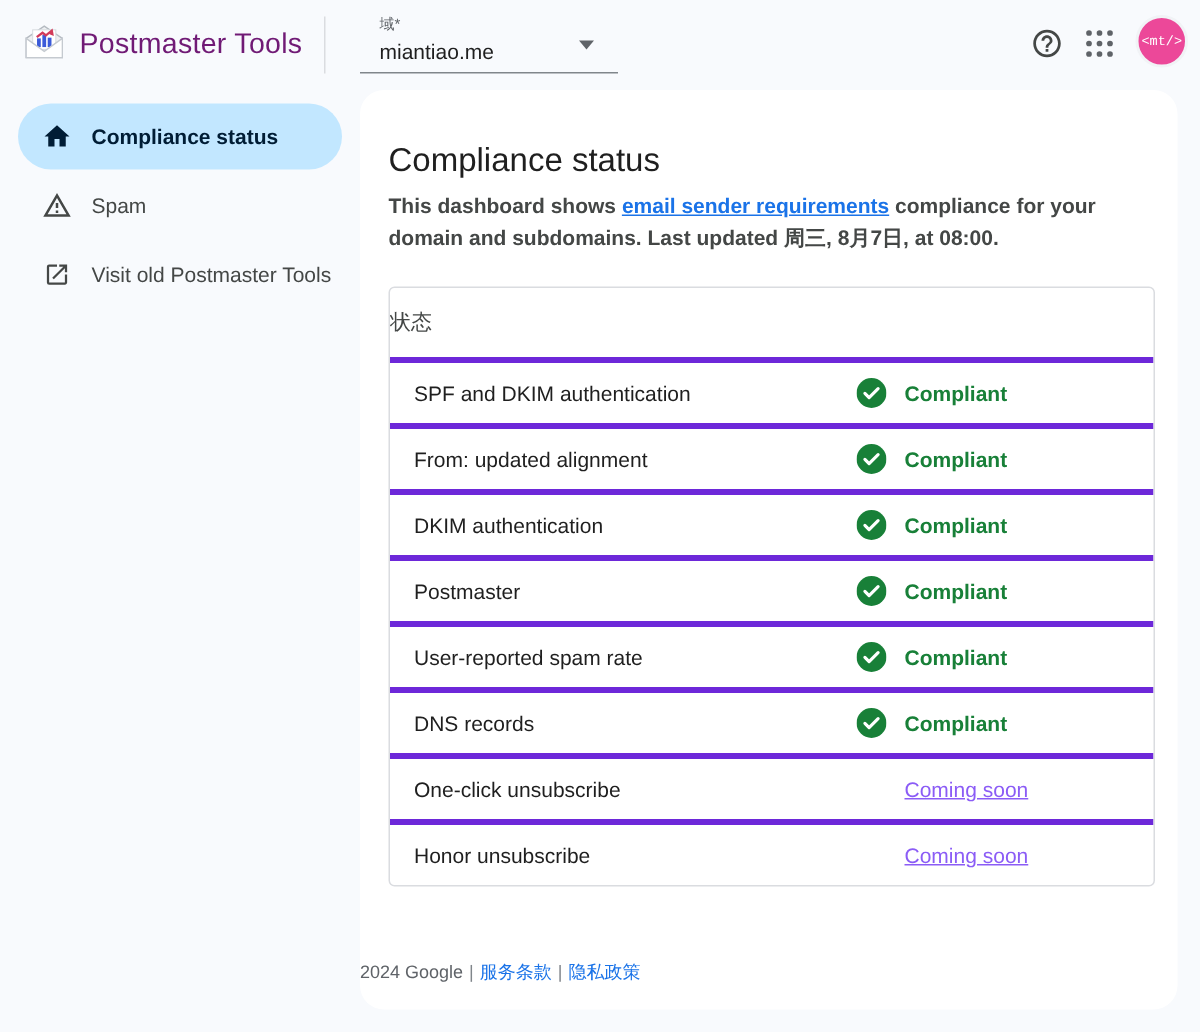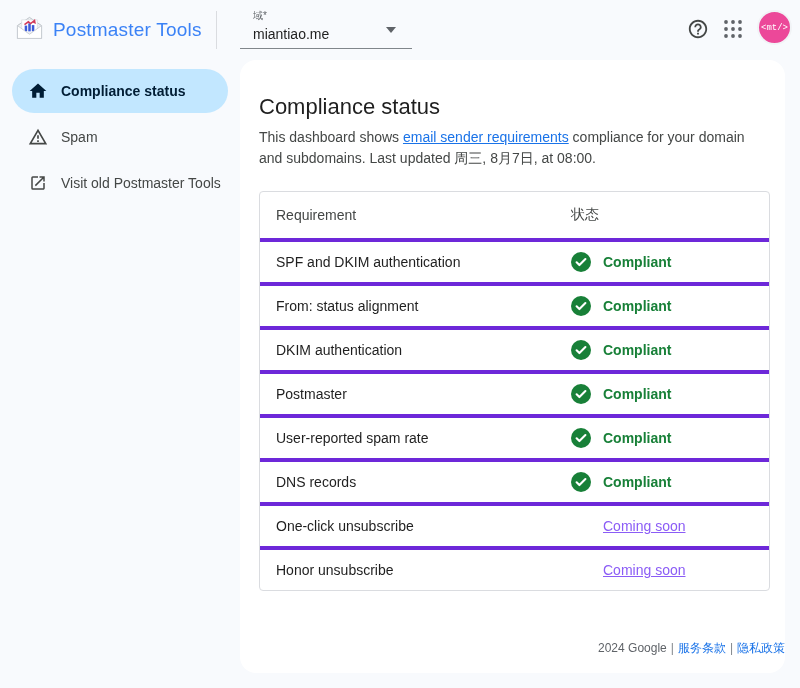--- a/index.html
+++ b/index.html
@@ -8,21 +8,21 @@
     position:relative;
     font-family:"Liberation Sans", sans-serif;
     background:#f8fafd;
     color:#1f1f1f;
     overflow:hidden;
   }
 
   
   .header { position:absolute; top:0; left:0; width:800px; height:60px; }
   .logo-wrap { position:absolute; left:16px; top:0; height:60px; display:flex; align-items:center; gap:10px; }
-  .app-title { font-size:19px; color:#3b82f6; letter-spacing:.2px;text-align:right; }
+  .app-title { font-size:19px; color:#701a75; letter-spacing:.2px;text-align:right; }
   .header-divider { position:absolute; left:216px; top:11px; width:1px; height:38px; background:#dadce0; }
 
   .domain-select {
     position:absolute; left:240px; top:5px; width:172px; height:44px;
     border-bottom:1px solid #80868b; padding-left:13px; cursor:pointer;
   }
   .domain-label { font-size:10px; color:#5f6368; padding-top:4px; }
   .domain-value { font-size:14px; color:#1f1f1f; padding-top:3px; }
   .caret {
     position:absolute; right:16px; top:22px;
@@ -49,41 +49,41 @@
   }
   .nav-item.selected { background:#c2e7ff; color:#001d35; font-weight:bold; }
   .nav-icon { width:20px; height:20px; flex:0 0 20px; display:flex; align-items:center; justify-content:center; }
 
   
   .card {
     position:absolute; left:240px; top:60px; width:545px; height:613px;
     background:#ffffff; border-radius:16px;
   }
   .page-title { font-weight:400; font-size:22px; color:#1f1f1f; padding:34px 0 0 19px; }
-  .page-desc { font-size:14px; line-height:21px; color:#444746; padding:7px 19px 0 19px; }
+  .page-desc { font-size:14px; line-height:21px; color:#444746; padding:7px 19px 0 19px;font-weight:bold; }
   .page-desc a { color:#1a73e8; text-decoration:underline; cursor:pointer; }
 
   
   .tbl {
     margin:22px 0 0 19px; width:511px;
     border:1px solid #dadce0; border-radius:4px; overflow:hidden; background:#fff;
   }
   .tbl-row { display:flex; align-items:center; height:44px; border-top:4px solid #6d28d9; }
   .tbl-row.head { border-top:none; height:46px; }
   .cell-req { width:311px; padding-left:16px; font-size:14px; color:#1f1f1f; }
   .head .cell-req, .head .cell-status { color:#444746; }
   .cell-status { flex:1; display:flex; align-items:center; font-size:14px; }
   .check-slot { width:20px; height:20px; margin-right:12px; display:flex; align-items:center; justify-content:center; }
   .status-text.compliant { color:#188038; font-weight:bold; }
   .status-text.coming-soon { color:#8b5cf6;text-decoration:underline; }
 
   
   .card-footer {
     position:absolute; left:0; right:0; bottom:16px;
-    text-align:right; font-size:12px; color:#5f6368;
+    text-align:left; font-size:12px; color:#5f6368;
   }
   .card-footer a { color:#1a73e8; text-decoration:none; cursor:pointer; }
   .card-footer .sep { color:#80868b; padding:0 4px; }
 </style>
 </head>
 <body>
 
 <div class="header">
   <div class="logo-wrap">
     <span>
@@ -164,39 +164,38 @@
   </div>
 </nav>
 
 <main class="card">
   <h1 class="page-title">Compliance status</h1>
 
   <p class="page-desc"><span>This dashboard shows </span><a>email sender requirements</a><span> compliance for your domain and subdomains. Last updated 周三, 8月7日, at 08:00.</span></p>
 
   <div class="tbl">
     <div class="tbl-row head">
-      <div class="cell-req">Requirement</div>
       <div class="cell-status">状态</div>
     </div>
     <div id="table-body">
   <div class="tbl-row">
     <div class="cell-req">SPF and DKIM authentication</div>
     <div class="cell-status">
       <span class="check-slot">
         <svg width="20" height="20" viewBox="0 0 20 20">
           <circle cx="10" cy="10" r="10" fill="#188038"></circle>
           <path d="M5.6 10.3l2.8 2.8 6-6" fill="none" stroke="#ffffff" stroke-width="2.1" stroke-linecap="round" stroke-linejoin="round"></path>
         </svg>
       </span>
       <span class="status-text compliant">Compliant</span>
     </div>
   </div>
 
   <div class="tbl-row">
-    <div class="cell-req">From: status alignment</div>
+    <div class="cell-req">From: updated alignment</div>
     <div class="cell-status">
       <span class="check-slot">
         <svg width="20" height="20" viewBox="0 0 20 20">
           <circle cx="10" cy="10" r="10" fill="#188038"></circle>
           <path d="M5.6 10.3l2.8 2.8 6-6" fill="none" stroke="#ffffff" stroke-width="2.1" stroke-linecap="round" stroke-linejoin="round"></path>
         </svg>
       </span>
       <span class="status-text compliant">Compliant</span>
     </div>
   </div>

